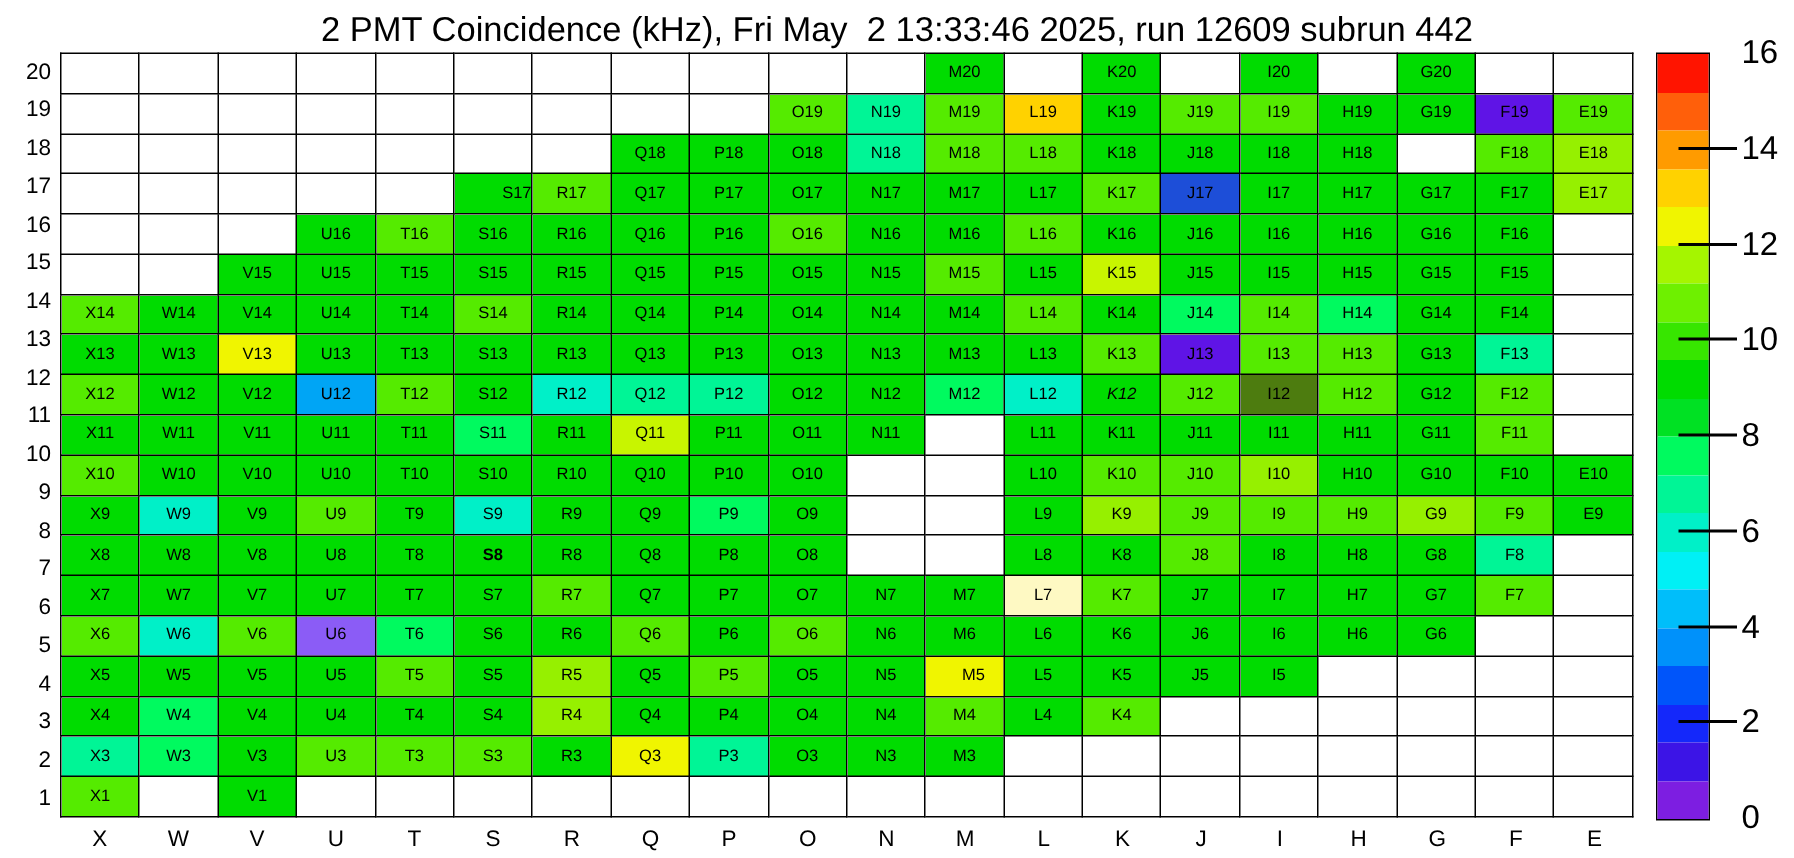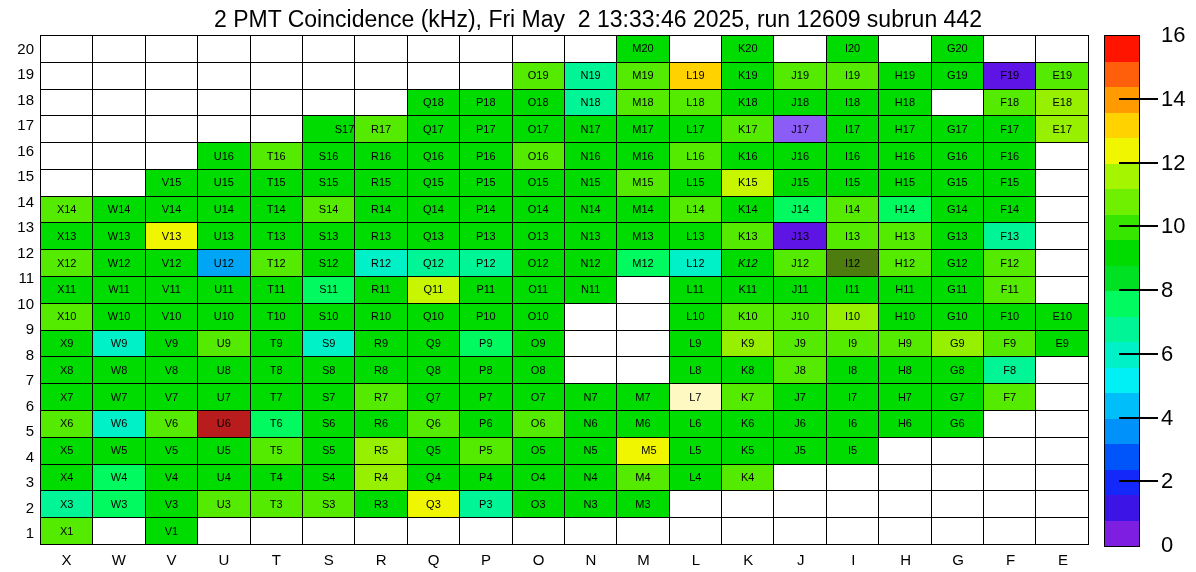--- a/index.html
+++ b/index.html
@@ -102,21 +102,21 @@
           <td style="background: rgb(255, 255, 255);"></td>
           <td style="background: rgb(0, 220, 0); text-align: right;">S17</td>
           <td style="background: rgb(85, 235, 0);">R17</td>
           <td style="background: rgb(0, 220, 0);">Q17</td>
           <td style="background: rgb(0, 220, 0);">P17</td>
           <td style="background: rgb(0, 220, 0);">O17</td>
           <td style="background: rgb(0, 220, 0);">N17</td>
           <td style="background: rgb(0, 220, 0);">M17</td>
           <td style="background: rgb(0, 220, 0);">L17</td>
           <td style="background: rgb(85, 235, 0);">K17</td>
-          <td style="background: #8b5cf6;">J17</td>
+          <td style="background: #1d4ed8;">J17</td>
           <td style="background: rgb(0, 220, 0);">I17</td>
           <td style="background: rgb(0, 220, 0);">H17</td>
           <td style="background: rgb(0, 220, 0);">G17</td>
           <td style="background: rgb(0, 220, 0);">F17</td>
           <td style="background: rgb(150, 240, 0);">E17</td>
         </tr>
         <tr>
           <td style="background: rgb(255, 255, 255);"></td>
           <td style="background: rgb(255, 255, 255);"></td>
           <td style="background: rgb(255, 255, 255);"></td>
@@ -291,21 +291,21 @@
           <td style="background: rgb(150, 240, 0);">G9</td>
           <td style="background: rgb(85, 235, 0);">F9</td>
           <td style="background: rgb(0, 220, 0);">E9</td>
         </tr>
         <tr>
           <td style="background: rgb(0, 220, 0);">X8</td>
           <td style="background: rgb(0, 220, 0);">W8</td>
           <td style="background: rgb(0, 220, 0);">V8</td>
           <td style="background: rgb(0, 220, 0);">U8</td>
           <td style="background: rgb(0, 220, 0);">T8</td>
-          <td style="background: rgb(0, 220, 0);">S8</td>
+          <td style="background: rgb(0, 220, 0); font-weight: bold;">S8</td>
           <td style="background: rgb(0, 220, 0);">R8</td>
           <td style="background: rgb(0, 220, 0);">Q8</td>
           <td style="background: rgb(0, 220, 0);">P8</td>
           <td style="background: rgb(0, 220, 0);">O8</td>
           <td style="background: rgb(255, 255, 255);"></td>
           <td style="background: rgb(255, 255, 255);"></td>
           <td style="background: rgb(0, 220, 0);">L8</td>
           <td style="background: rgb(0, 220, 0);">K8</td>
           <td style="background: rgb(85, 235, 0);">J8</td>
           <td style="background: rgb(0, 220, 0);">I8</td>
@@ -333,21 +333,21 @@
           <td style="background: rgb(0, 220, 0);">I7</td>
           <td style="background: rgb(0, 220, 0);">H7</td>
           <td style="background: rgb(0, 220, 0);">G7</td>
           <td style="background: rgb(85, 235, 0);">F7</td>
           <td style="background: rgb(255, 255, 255);"></td>
         </tr>
         <tr>
           <td style="background: rgb(85, 235, 0);">X6</td>
           <td style="background: rgb(0, 240, 200);">W6</td>
           <td style="background: rgb(85, 235, 0);">V6</td>
-          <td style="background: #b91c1c;">U6</td>
+          <td style="background: #8b5cf6;">U6</td>
           <td style="background: rgb(0, 250, 95);">T6</td>
           <td style="background: rgb(0, 220, 0);">S6</td>
           <td style="background: rgb(0, 220, 0);">R6</td>
           <td style="background: rgb(85, 235, 0);">Q6</td>
           <td style="background: rgb(0, 220, 0);">P6</td>
           <td style="background: rgb(85, 235, 0);">O6</td>
           <td style="background: rgb(0, 220, 0);">N6</td>
           <td style="background: rgb(0, 220, 0);">M6</td>
           <td style="background: rgb(0, 220, 0);">L6</td>
           <td style="background: rgb(0, 220, 0);">K6</td>

